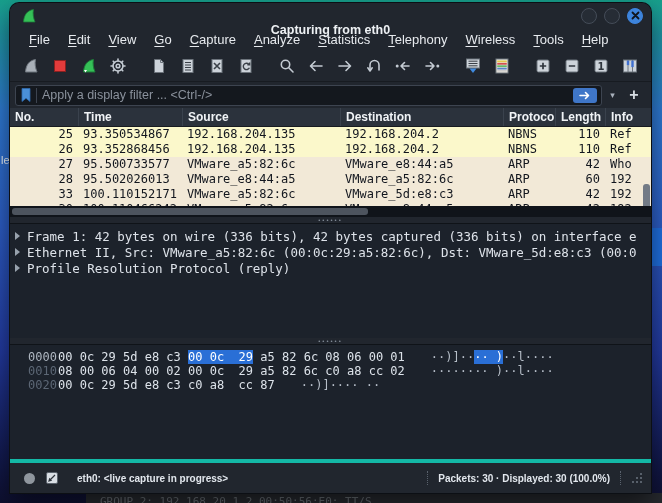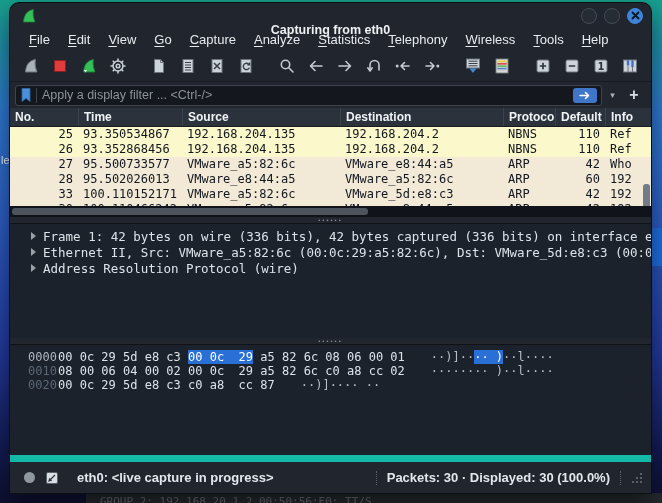--- a/index.html
+++ b/index.html
@@ -71,34 +71,34 @@
   .vthumb { position:absolute; top:57px; width:7px; height:32px; background:#737b86; border-radius:3px; }
   .hscroll { position:absolute; left:0; right:0; bottom:0; height:11px; background:#10141a; }
   .hthumb { position:absolute; left:2px; top:2px; width:356px; height:7px; background:#4d545e; border-radius:3px; }
 
   
   .splitter { flex:0 0 6px; background:#21262e; display:flex; align-items:center; justify-content:center; }
   .splitter .dots { color:#828b96; font-size:6px; letter-spacing:2px; line-height:6px; }
 
   
   .details { flex:0 0 115px; background:#1c222b; border-top:1px solid #0f1318; padding-top:4px; overflow:hidden; }
-  .drow { display:flex; align-items:center; height:16px; padding-left:18px; color:#dde2e9; font-family:"DejaVu Sans Mono",monospace; font-size:12.5px; white-space:pre; }
+  .drow { display:flex; align-items:center; height:16px; padding-left:2px; color:#dde2e9; font-family:"DejaVu Sans Mono",monospace; font-size:12.5px; white-space:pre; }
   .tri { width:0; height:0; border-left:5px solid #98a2ad; border-top:4px solid transparent; border-bottom:4px solid transparent; margin:0 7px 0 3px; flex:0 0 auto; }
 
   
   .hexpane { flex:1 1 auto; background:#1c222b; border-top:1px solid #0f1318; padding-top:5px; overflow:hidden; }
   .hrow { display:flex; height:14px; line-height:14px; font-family:"DejaVu Sans Mono",monospace; font-size:12px; white-space:pre; }
   .hoff { width:48px; padding-left:18px; color:#5c6775; flex:0 0 auto; }
   .hoff.sel { color:#aeb6c0; }
   .hbytes { color:#dde3ea; }
   .hascii { color:#b6bec8; margin-left:26px; }
   .hl { background:#2a6fd6; color:#ffffff; }
 
   
-  .statusbar { flex:0 0 26px; border-top:7px solid #14b8a6; background:#21262e; display:flex; align-items:center; padding:8px 8px; color:#e2e7ed; font-size:13px; font-weight:600; }
+  .statusbar { flex:0 0 26px; border-top:4px solid #14b8a6; background:#21262e; display:flex; align-items:center; padding:8px 8px; color:#e2e7ed; font-size:10px; font-weight:600; }
   .sb-dot { width:11px; height:11px; border-radius:50%; background:#8f969e; margin:0 10px 0 6px; }
   .sb-edit { margin-right:18px; }
   .sb-sep { width:1px; height:14px; border-left:1px dotted #5a626d; margin:0 10px; }
   .sb-left { flex:0 0 auto; }
   .sb-packets { }
   .sb-profile { margin-right:30px; }
   .sb-spring { flex:1; }
   .grip { margin-left:0; }
 </style>
 </head>
@@ -295,21 +295,21 @@
     </div>
   </div>
 
   <div class="plist">
     <div class="pgrid phead">
       <div class="cell">No.</div>
       <div class="cell">Time</div>
       <div class="cell">Source</div>
       <div class="cell">Destination</div>
       <div class="cell">Protocol</div>
-      <div class="cell">Default</div>
+      <div class="cell">Length</div>
       <div class="cell">Info</div>
     </div>
 
     <div class="pgrid prow row-yellow">
       <div class="cell num">25</div>
       <div class="cell">93.350534867</div>
       <div class="cell">192.168.204.135</div>
       <div class="cell">192.168.204.2</div>
       <div class="cell">NBNS</div>
       <div class="cell len">110</div>
@@ -377,21 +377,21 @@
     <div class="drow">
       <span class="tri"></span>
       <span>Frame 1: 42 bytes on wire (336 bits), 42 bytes captured (336 bits) on interface e</span>
     </div>
     <div class="drow">
       <span class="tri"></span>
       <span>Ethernet II, Src: VMware_a5:82:6c (00:0c:29:a5:82:6c), Dst: VMware_5d:e8:c3 (00:0</span>
     </div>
     <div class="drow">
       <span class="tri"></span>
-      <span>Address Resolution Protocol (wire)</span>
+      <span>Profile Resolution Protocol (reply)</span>
     </div>
   </div>
 
   <div class="splitter">
       <span class="dots">••••••</span>
     </div>
 
   <div class="hexpane">
     <div class="hrow">
       <span class="hoff sel">0000</span>

